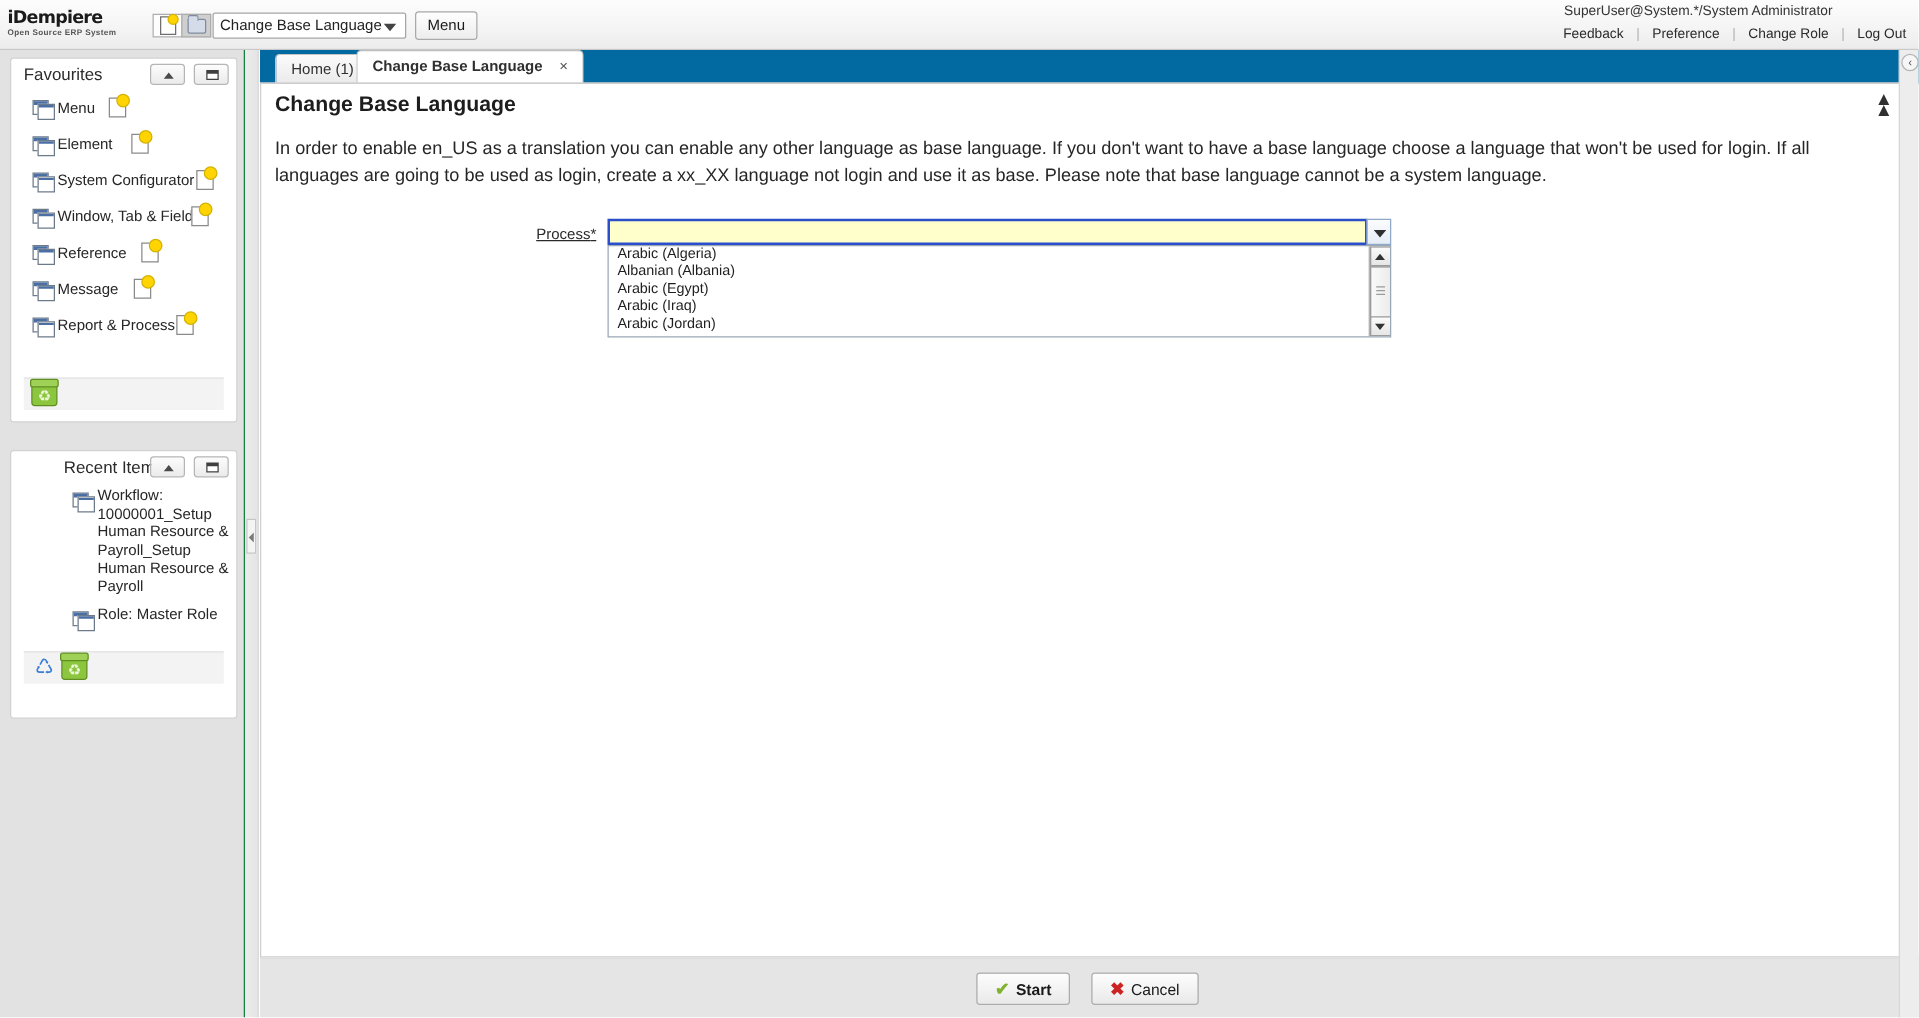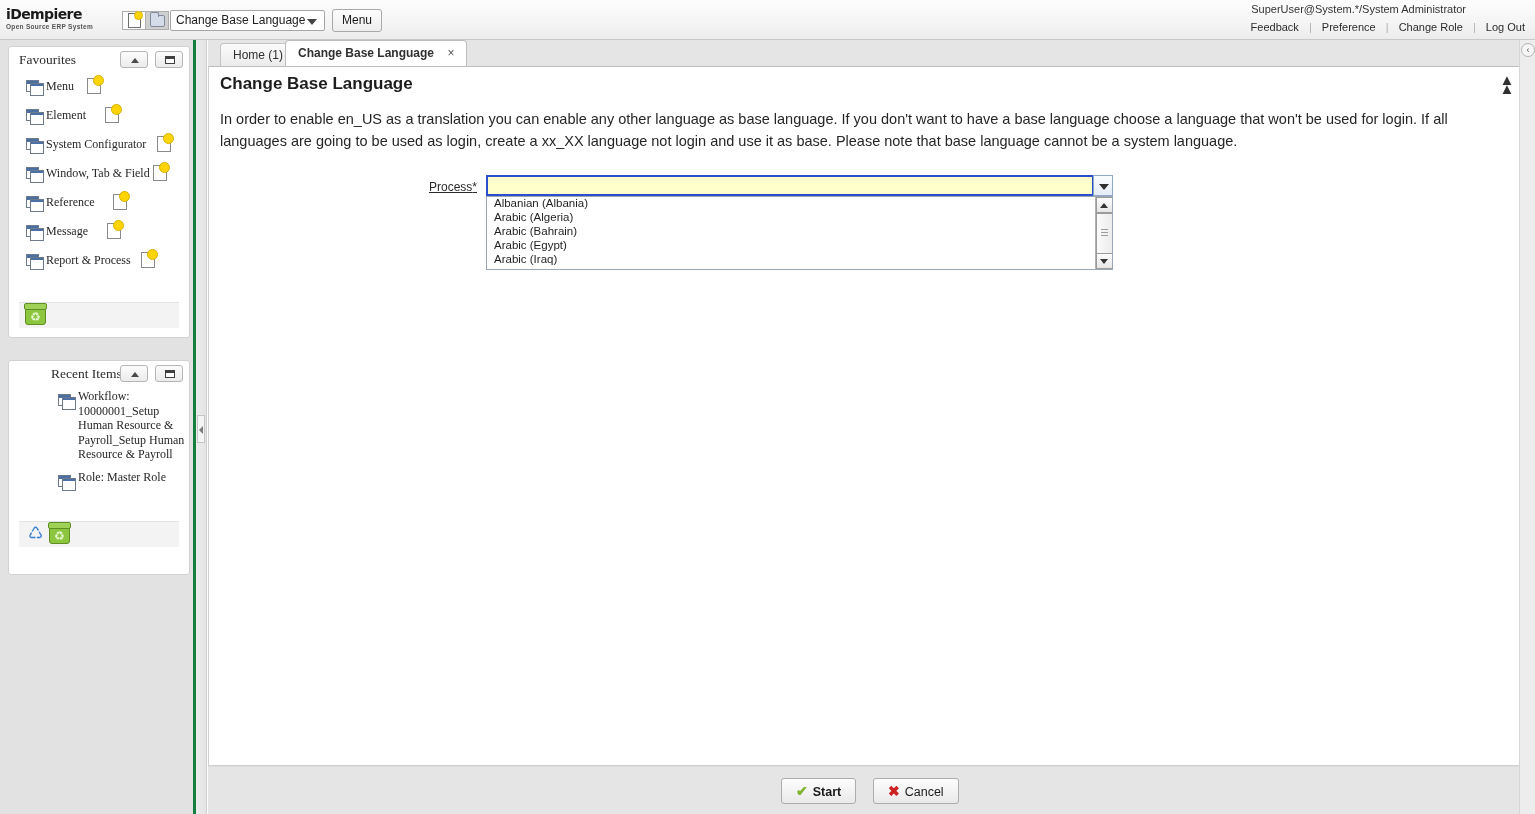--- a/index.html
+++ b/index.html
@@ -64,21 +64,21 @@
   #user-line {
     position: absolute; right: 69px; top: 3px; font-size: 11px; color: #333; white-space: nowrap;
   }
   #hdr-links { position: absolute; right: 10px; top: 21px; font-size: 11px; white-space: nowrap; }
   #hdr-links a { color: #2b2b2b; text-decoration: none; cursor: pointer; }
   #hdr-links .sep { color: #b0b0b0; padding: 0 7px; }
 
   
   #sidebar {
     position: absolute; left: 0; top: 40px; width: 196px; height: 774px;
-    background: #e2e2e2; border-right: 3px solid #15803d; font-family: Liberation Serif, serif;
+    background: #e2e2e2; border-right: 1px solid #15803d;
   }
   .panel {
     position: absolute; left: 8px; width: 182px;
     background: #fff; border: 1px solid #d2d2d2; border-radius: 3px;
   }
   #panel-fav { top: 6px; height: 292px; }
   #panel-recent { top: 320px; height: 215px; padding-left: 32px; }
   .panel-head { position: relative; height: 28px; }
   .panel-title {
     position: absolute; left: 10px; top: 5px; font-size: 13.5px; color: #2b2b2b;
@@ -140,21 +140,21 @@
     background: linear-gradient(to right,#ededed,#e4e4e4); border-right: 1px solid #cfcfcf; cursor: col-resize;
   }
   #splitter .grip {
     position: absolute; left: 1px; top: 375px; width: 8px; height: 28px;
     background: #f4f4f4; border: 1px solid #c6c6c6;
   }
   #splitter .grip::after { content: ""; position: absolute; left: 1px; top: 10px;
     border-top: 4px solid transparent; border-bottom: 4px solid transparent; border-right: 4px solid #7a7a7a; }
 
   
-  #tabbar { position: absolute; left: 208px; top: 40px; width: 1327px; height: 27px; background: #e5e5e5; }
+  #tabbar { position: absolute; left: 208px; top: 40px; width: 1327px; height: 27px; background: #0369a1; }
   .tab {
     position: absolute; bottom: 0; height: 24px; padding: 0 12px;
     border: 1px solid #c4c4c4; border-bottom: none; border-radius: 4px 4px 0 0;
     background: linear-gradient(to bottom,#fbfbfb,#eaeaea);
     font-size: 12px; line-height: 23px; cursor: pointer; color: #303030;
   }
   .tab.active {
     background: #fff; font-weight: bold; height: 27px; line-height: 25px; border-color: #bdbdbd;
   }
   .tab .close { margin-left: 10px; font-weight: normal; font-size: 12px; color: #555; cursor: pointer; }
@@ -382,23 +382,22 @@
 
     <div id="field-label"><span>Process</span><span id="field-req">*</span></div>
 
     <input id="lang-input" type="text" value="" style="">
     <div id="lang-trigger">
       <span class="tri"></span>
     </div>
 
     <div id="lang-list">
       <div id="lang-items">
+          <div class="lang-item">Arabic (Algeria)</div>
           <div class="lang-item">Albanian (Albania)</div>
-          <div class="lang-item">Arabic (Algeria)</div>
-          <div class="lang-item">Arabic (Bahrain)</div>
           <div class="lang-item">Arabic (Egypt)</div>
           <div class="lang-item">Arabic (Iraq)</div>
           <div class="lang-item">Arabic (Jordan)</div>
         </div>
       <div id="lang-scroll">
         <div class="sb-btn up">
             <i class="ar"></i>
           </div>
         <div id="sb-thumb">
           <span class="lines">

